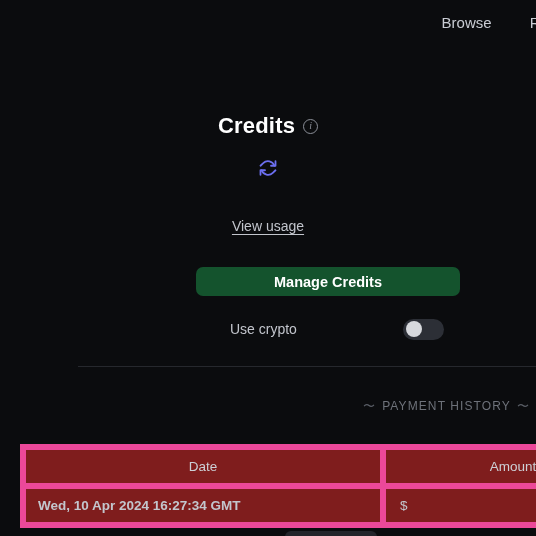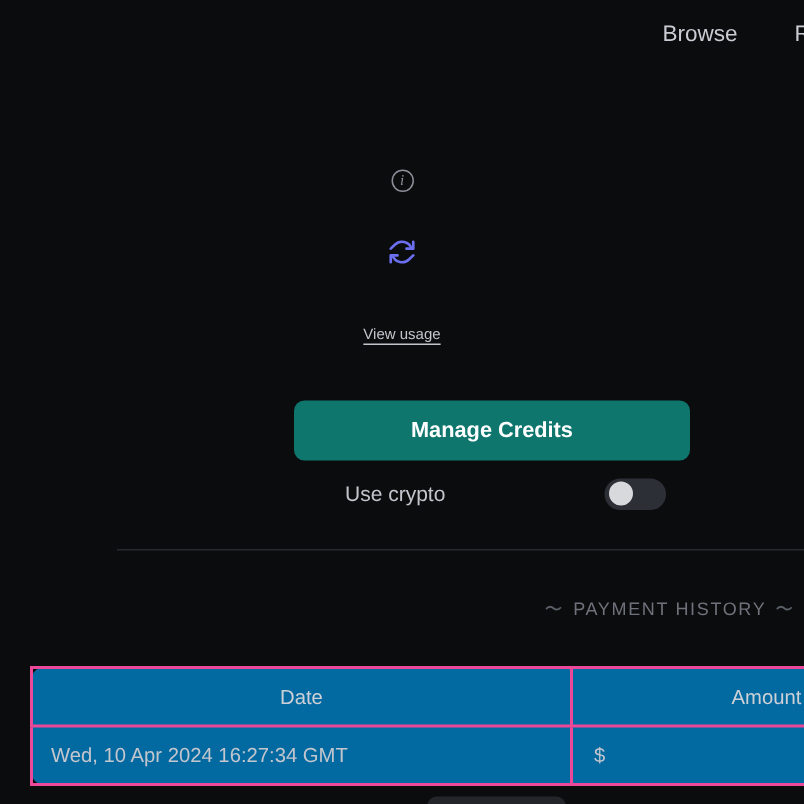--- a/index.html
+++ b/index.html
@@ -97,36 +97,36 @@
     cursor: pointer;
     margin-top: 6px;
   }
 
   .view-usage {
     position: absolute;
     top: 218px;
     left: 0;
     width: 536px;
     text-align: center;
-    font-size: 10px;
+    font-size: 14px;
     color: #c2c5cc;
     text-decoration: underline;
     text-underline-offset: 3px;
     cursor: pointer;
   }
 
   .manage-btn {
     position: absolute;
     top: 267px;
     left: 196px;
     width: 264px;
-    height: 40px;
+    height: 29px;
     border: none;
     border-radius: 7px;
-    background: #0f766e;
+    background: #14532d;
     color: #ffffff;
     font-family: "Liberation Sans", sans-serif;
     font-size: 14.5px;
     font-weight: bold;
     cursor: pointer;
   }
 
   .crypto-row {
     position: absolute;
     top: 317px;
@@ -187,32 +187,32 @@
   .pay-table {
     position: absolute;
     top: 444px;
     left: 20px;
     width: 620px;
     border-collapse: collapse;
     table-layout: fixed;
   }
   .pay-table th,
   .pay-table td {
-    border: 2px solid #ec4899;
+    border: 6px solid #ec4899;
     font-size: 13.5px;
     font-weight: normal;
     height: 39px;
     padding: 0 12px;
     color: #c3c6cd;
-    background: #0369a1;
+    background: #7f1d1d;
   }
   .pay-table th { text-align: center; color: #cdd0d6; }
   .col-date  { width: 360px; }
   .col-amt   { width: 260px; }
-  .pay-table tbody td.date-cell { text-align: left; }
+  .pay-table tbody td.date-cell { text-align: left; font-weight: bold; }
   .amt-cell { padding: 0 !important; }
   .amt-inner {
     display: flex;
     justify-content: space-between;
     align-items: center;
     height: 100%;
     padding: 0 14px;
   }
   .pay-table thead th:first-child { border-top-left-radius: 8px; }
   .pay-table tbody tr:last-child td:first-child { border-bottom-left-radius: 8px; }
@@ -233,20 +233,21 @@
 
 <div class="topnav">
 
   <div class="nav-right">
     <span class="nav-link">Browse</span>
     <span class="nav-link">Ranki</span>
   </div>
 </div>
 
 <div class="credits-head">
+  <span class="credits-title">Credits</span>
   <span class="info-icon">i</span>
 </div>
 
 <div class="amount-row">
   <span class="refresh-icon">
     <svg width="18" height="18" viewBox="0 0 24 24" fill="none" stroke="#6c6ff0" stroke-width="2.4" stroke-linecap="round" stroke-linejoin="round">
       <polyline points="22 3 22 9 16 9"></polyline>
       <polyline points="2 21 2 15 8 15"></polyline>
       <path d="M20.5 9a9 9 0 0 0-14.9-3.4L2 9"></path>
       <path d="M3.5 15a9 9 0 0 0 14.9 3.4L22 15"></path>

